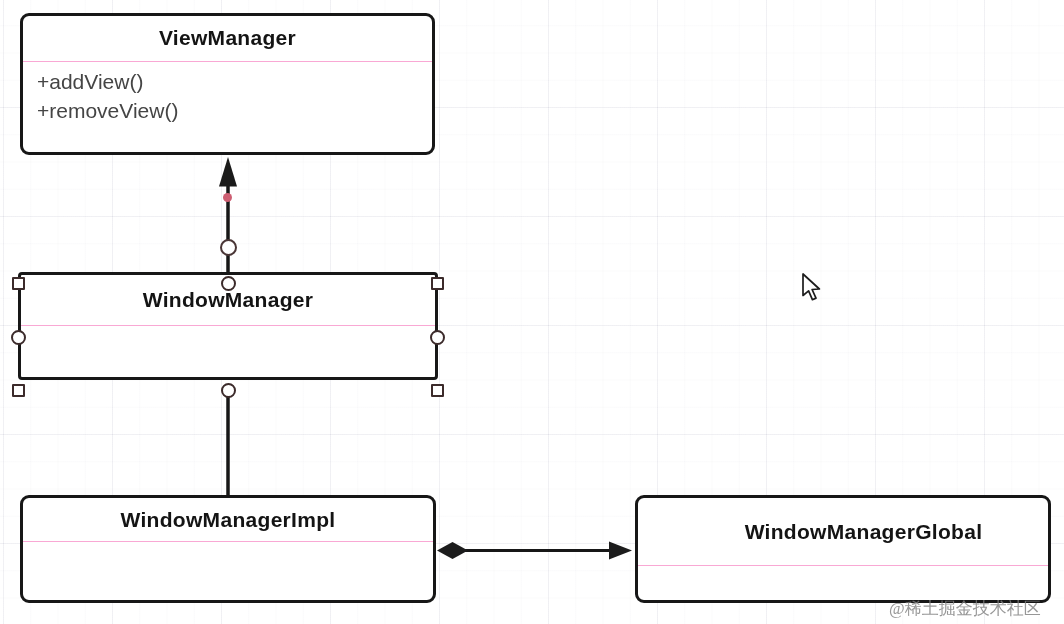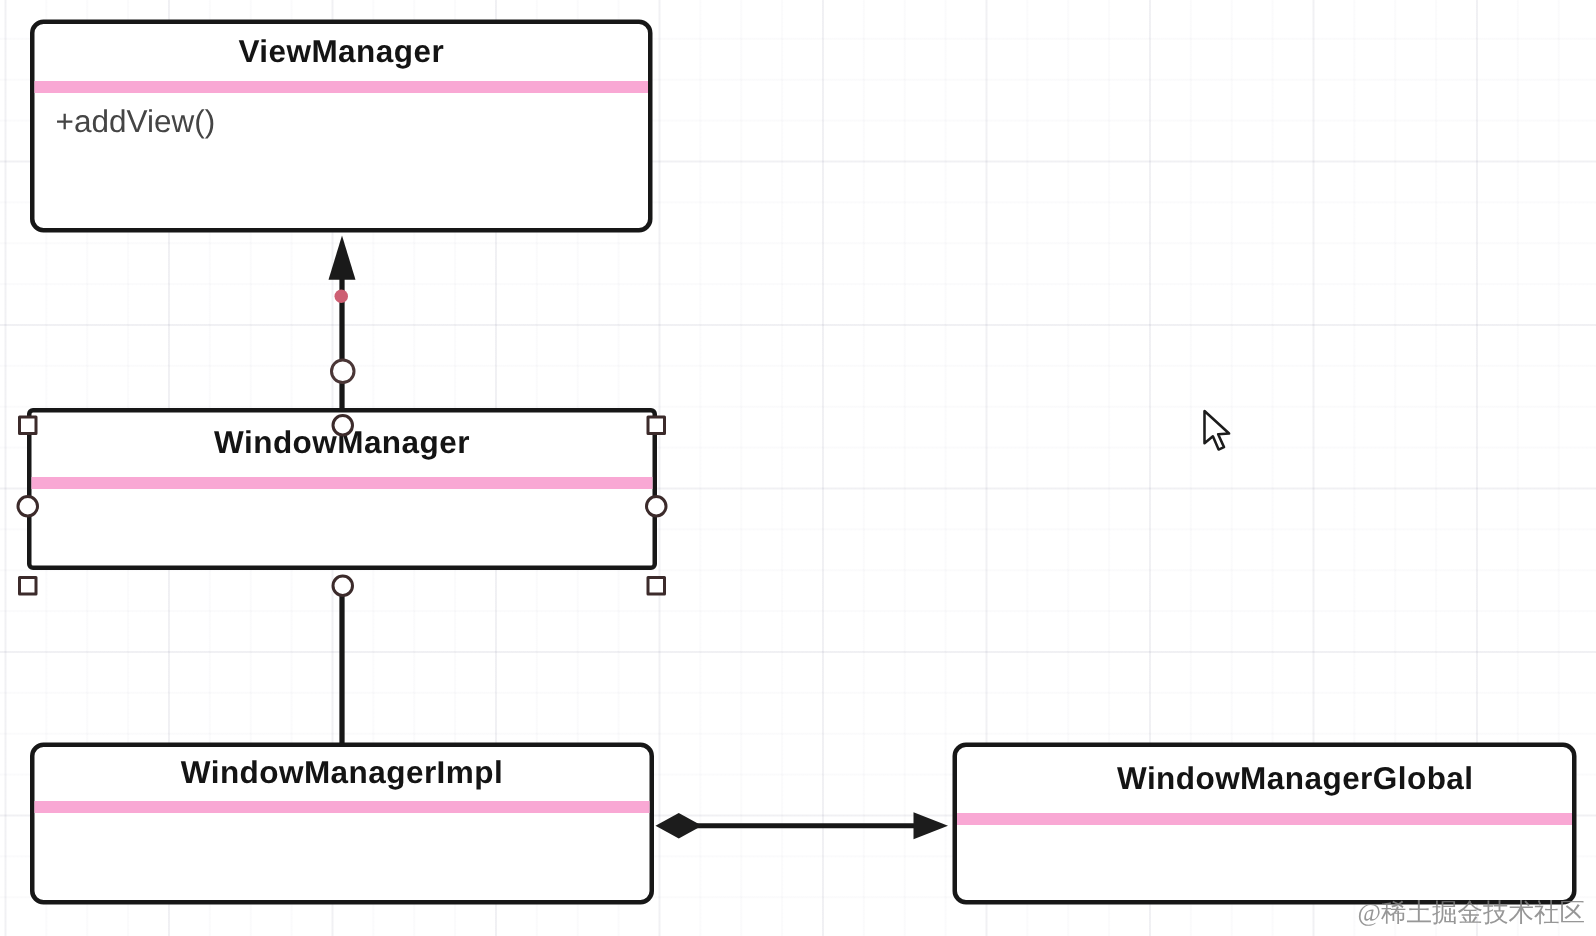--- a/index.html
+++ b/index.html
@@ -28,21 +28,21 @@
     border-radius: 9px;
   }
   .box-title {
     display: flex;
     align-items: center;
     justify-content: center;
     font-weight: bold;
     font-size: 21px;
     letter-spacing: 0.3px;
     color: #141414;
-    border-bottom: 8px solid #f9a8d4;
+    border-bottom: 1px solid #f9a8d4;
   }
   .box-body {
     padding: 5px 17px 0 14px;
     font-size: 21px;
     line-height: 29px;
     color: #454545;
     white-space: nowrap;
   }
 
   
@@ -52,21 +52,21 @@
   
   .wm { left: 18px; top: 272px; width: 420px; height: 108px; border-radius: 4px; }
   .wm .box-title { height: 50.5px; }
 
   
   .wmi { left: 20px; top: 495px; width: 416px; height: 108px; }
   .wmi .box-title { height: 44px; }
 
   
   .wmg { left: 635px; top: 495px; width: 416px; height: 108px; }
-  .wmg .box-title { height: 52px; padding-left: 41px; }
+  .wmg .box-title { height: 68px; padding-left: 41px; }
 
   .connector-layer {
     position: absolute;
     left: 0; top: 0;
     width: 1064px; height: 624px;
   }
 
   .handle {
     position: absolute;
     background: #ffffff;
@@ -85,21 +85,20 @@
 
   .cursor { position: absolute; left: 800px; top: 272px; }
 
   .watermark {
     position: absolute;
     left: 889px; top: 597px;
     font-size: 17px;
     color: rgba(128,128,128,0.82);
     font-family: "Liberation Serif", "DejaVu Serif", serif;
     white-space: nowrap;
-    margin-left: 16px;
   }
 </style>
 </head>
 <body>
 
 <div class="canvas">
 
   <svg class="connector-layer" viewBox="0 0 1064 624" xmlns="http://www.w3.org/2000/svg">
 
     <g>
@@ -115,20 +114,21 @@
       <line x1="462" y1="550.5" x2="612" y2="550.5" stroke="#171717" stroke-width="3.2"></line>
       <polygon points="437,550.5 452.5,542 468,550.5 452.5,559" fill="#1c1c1c"></polygon>
       <polygon points="632,550.5 609,541.5 609,559.5" fill="#1c1c1c"></polygon>
     </g>
   </svg>
 
   <div class="class-box vm">
     <div class="box-title">ViewManager</div>
     <div class="box-body">
       <div>+addView()</div>
+      <div>+removeView()</div>
     </div>
   </div>
 
   <div class="class-box wm">
     <div class="box-title">WindowManager</div>
     <div class="box-body"></div>
   </div>
 
   <div class="class-box wmi">
     <div class="box-title">WindowManagerImpl</div>

